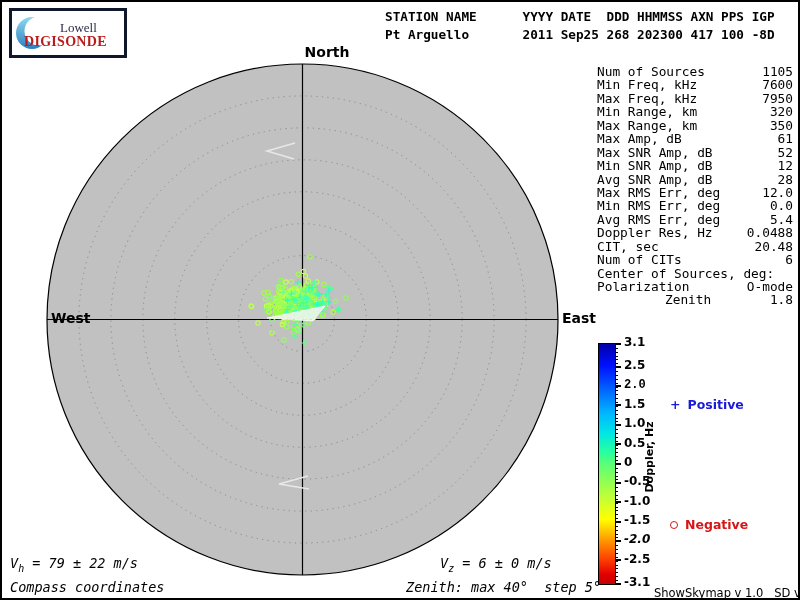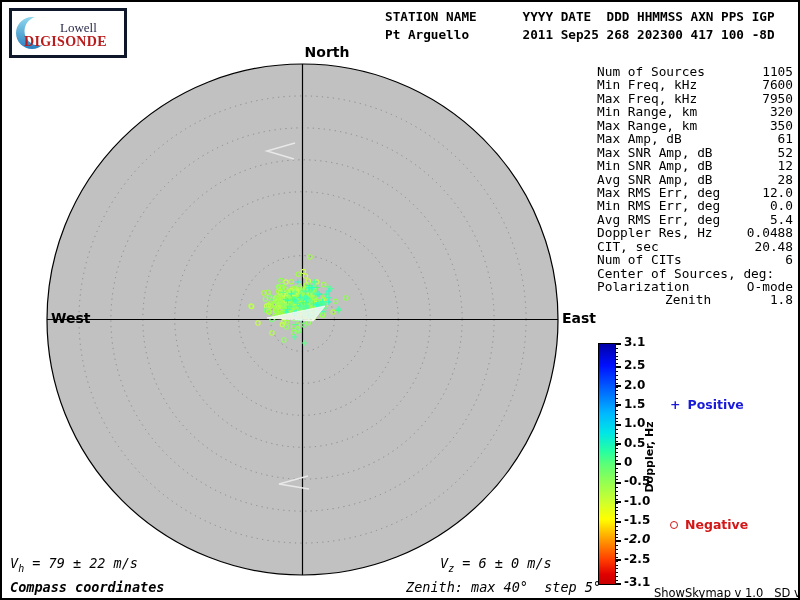--- a/index.html
+++ b/index.html
@@ -37,21 +37,21 @@
   .doppler-label{position:absolute;left:647px;top:455px;transform:translate(-50%,-50%) rotate(-90deg);
                  white-space:nowrap;font:bold 11px "DejaVu Sans",sans-serif;}
   
   .legend{position:absolute;font:bold 12.5px "DejaVu Sans",sans-serif;display:flex;align-items:center;gap:7px;}
   #legend-pos{left:668px;top:395px;}
   #legend-neg{left:668px;top:515px;}
   .neg-marker{display:inline-block;width:6px;height:6px;border:1.6px solid;border-radius:50%;}
   .plus-marker{font-weight:bold;}
   
   .foot{position:absolute;font:italic 13.5px "DejaVu Sans Mono",monospace;white-space:pre;}
-  #vh{left:8px;top:553px;} #compass-note{left:8px;top:577px;font-weight:bold;}
+  #vh{left:8px;top:553px;} #compass-note{left:8px;top:577px;}
   #vz{left:438px;top:553px;} #zenith-note{left:404px;top:577px;}
   sub{font-size:10px;}
   .version{position:absolute;left:652px;top:584px;font:11.5px "DejaVu Sans",sans-serif;white-space:pre;}
 </style>
 </head>
 <body>
 
 <div class="page">
 
   <div class="logo">
@@ -506,21 +506,21 @@
     </div>
 
   <div class="cbar">
     <div class="cbar-grad" id="cbar-grad" style="background: linear-gradient(rgb(0, 0, 168) 0%, rgb(0, 16, 255) 9%, rgb(0, 100, 255) 19%, rgb(0, 184, 255) 29%, rgb(0, 230, 230) 37%, rgb(40, 255, 160) 45%, rgb(90, 255, 120) 50%, rgb(150, 255, 80) 58%, rgb(200, 255, 50) 65%, rgb(255, 255, 0) 73%, rgb(255, 150, 0) 82%, rgb(255, 60, 0) 90%, rgb(225, 0, 0) 96%, rgb(200, 0, 0) 100%);"></div>
     <div class="cbar-minor"></div>
   <div class="cbar-tick" style="top: -0.5px;"></div>
       <div class="cbar-lab" style="top: -8px;">3.1</div>
       <div class="cbar-tick" style="top: 22.7258px;"></div>
       <div class="cbar-lab" style="top: 15.2258px;">2.5</div>
       <div class="cbar-tick" style="top: 42.0806px;"></div>
-      <div class="cbar-lab" style="top: 34.5806px;">2.0</div>
+      <div class="cbar-lab" style="top: 34.5806px; font-family: Liberation Mono, monospace;">2.0</div>
       <div class="cbar-tick" style="top: 61.4355px;"></div>
       <div class="cbar-lab" style="top: 53.9355px;">1.5</div>
       <div class="cbar-tick" style="top: 80.7903px;"></div>
       <div class="cbar-lab" style="top: 73.2903px;">1.0</div>
       <div class="cbar-tick" style="top: 100.145px;"></div>
       <div class="cbar-lab" style="top: 92.6452px;">0.5</div>
       <div class="cbar-tick" style="top: 119.5px;"></div>
       <div class="cbar-lab" style="top: 112px;">0</div>
       <div class="cbar-tick" style="top: 138.855px;"></div>
       <div class="cbar-lab" style="top: 131.355px;">-0.5</div>

